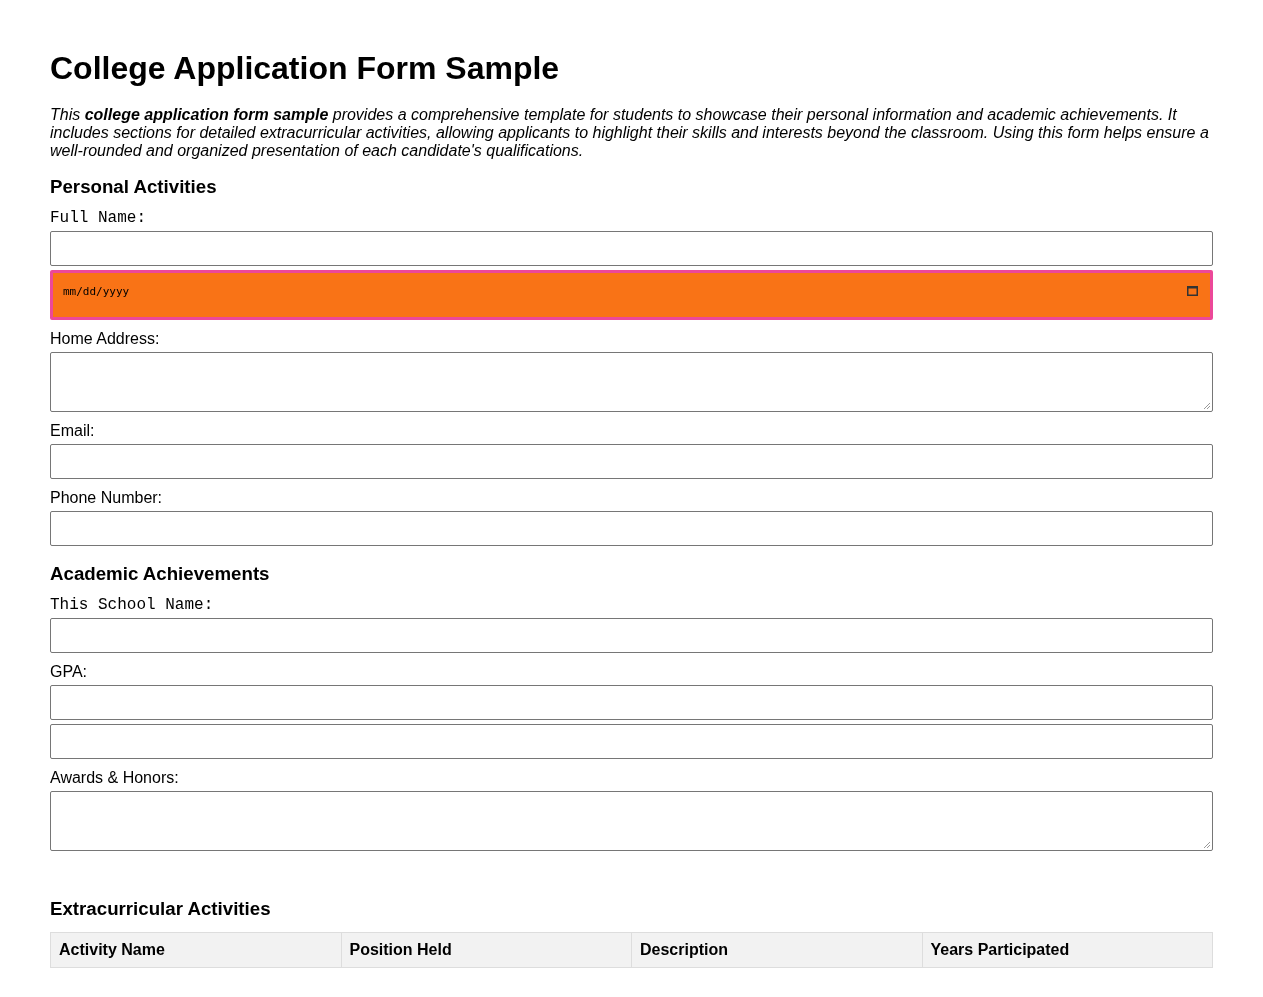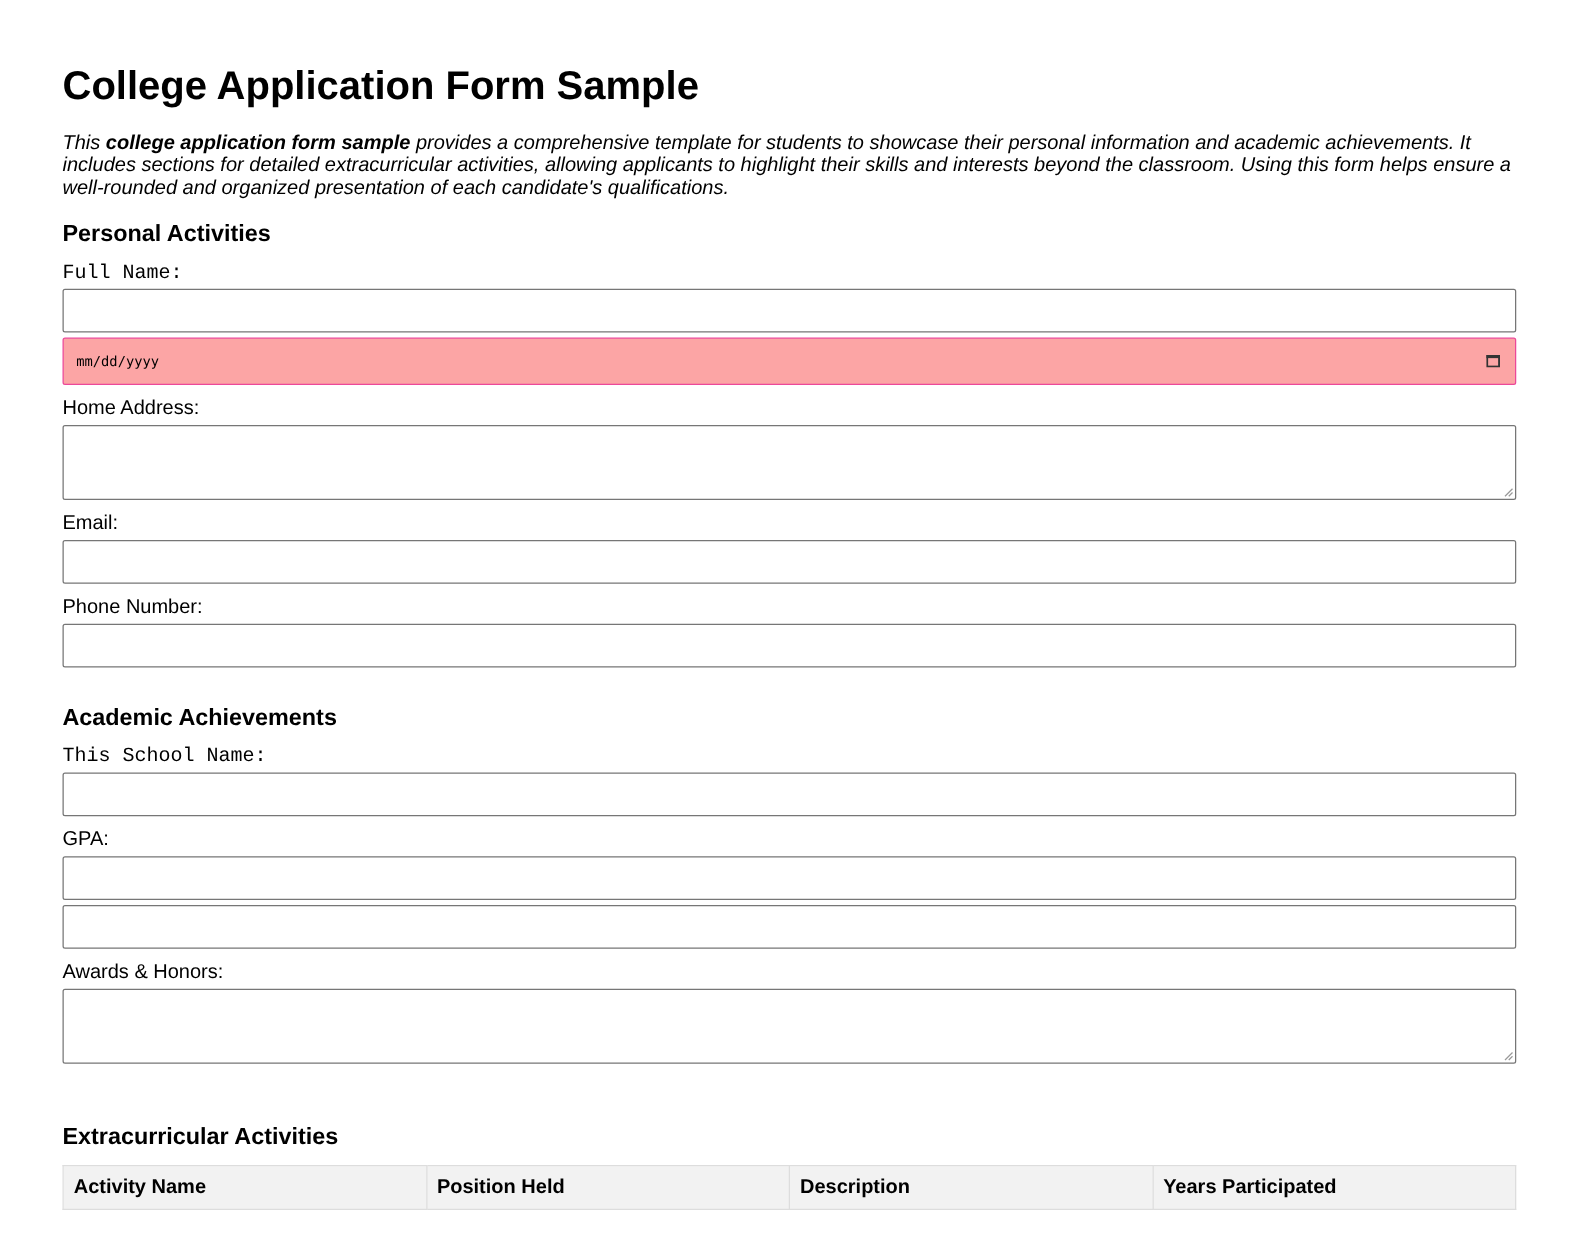--- a/index.html
+++ b/index.html
@@ -33,21 +33,21 @@
       line-height: 18px;
       font-style: italic;
     }
     h2 {
       font-size: 18.7px;
       font-weight: bold;
       margin: 0;
       line-height: 22px;
     }
     h2.personal { margin-top: 16px; }
-    h2.academic { margin-top: 29px; }
+    h2.academic { margin-top: 17px; }
     h2.extra { margin-top: 47px; }
     .field-label {
       display: block;
       margin-top: 10px;
       line-height: 18px;
       font-size: 16px;
     }
     .field-label.first { margin-top: 11px; font-family: Liberation Mono, monospace; }
     .text-input {
       display: block;
@@ -59,25 +59,25 @@
       border-radius: 2px;
       background: #fff;
       padding: 0 10px;
       font-family: "Liberation Sans", sans-serif;
       font-size: 13px;
     }
     .date-input {
       position: relative;
       box-sizing: border-box;
       width: 1163px;
-      height: 38px;
+      height: 50px;
       margin-top: 4px;
-      border: 1px solid #ec4899;
+      border: 3px solid #ec4899;
       border-radius: 2px;
-      background: #fca5a5;
+      background: #f97316;
     }
     .date-placeholder {
       position: absolute;
       left: 10px;
       top: 12px;
       font-family: "DejaVu Sans Mono", "Liberation Mono", monospace;
       font-size: 11px;
       line-height: 13px;
       color: #000;
     }

